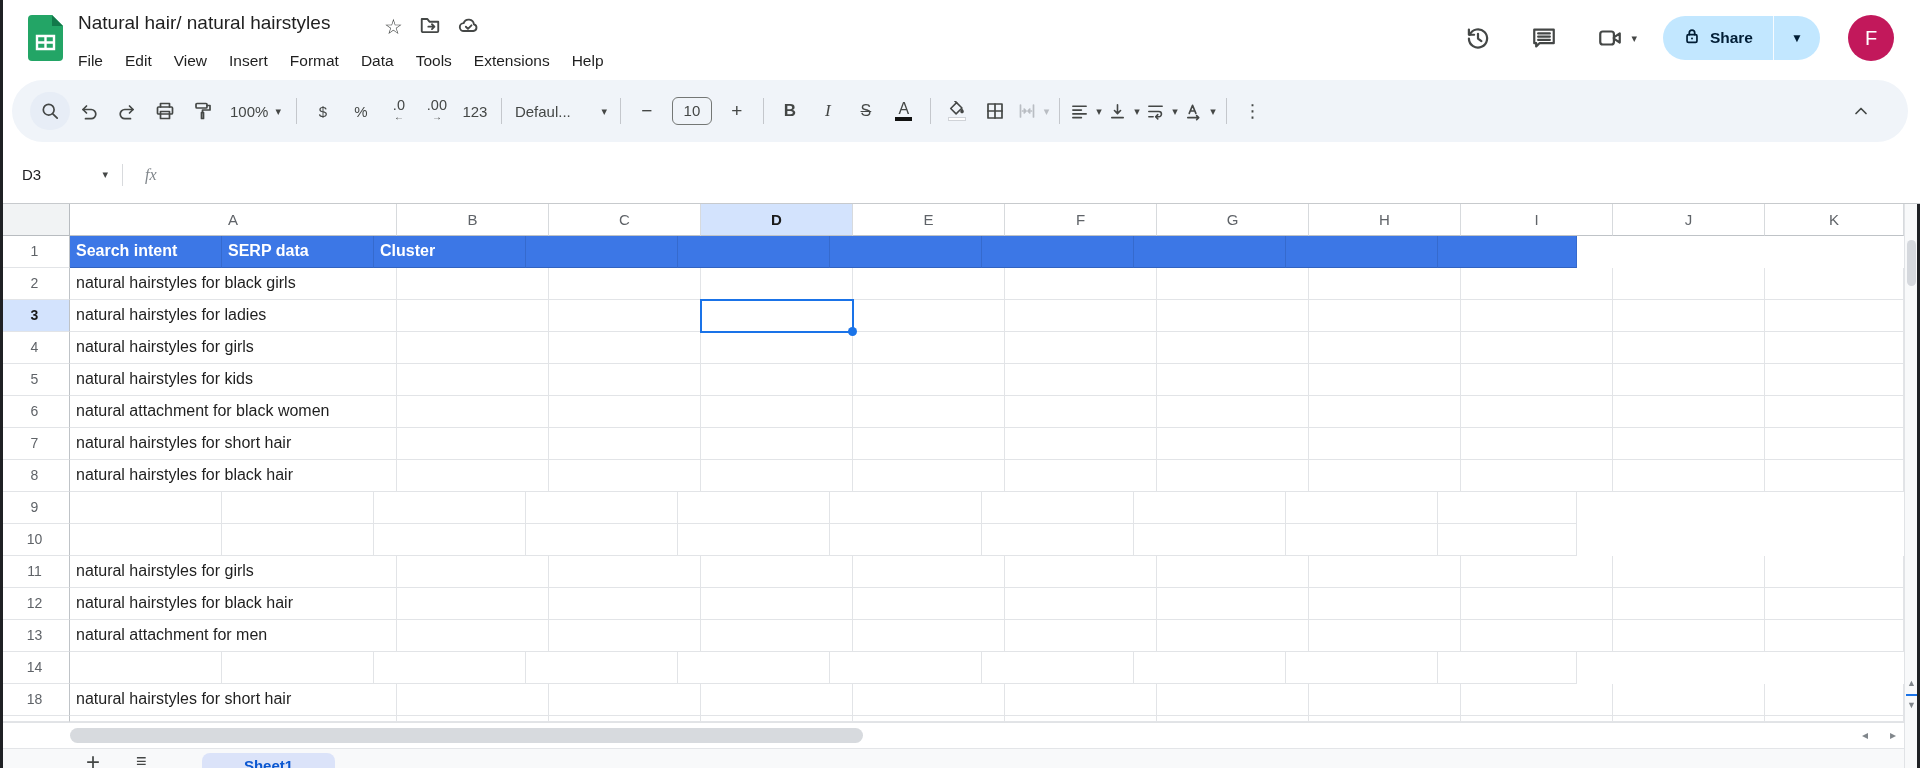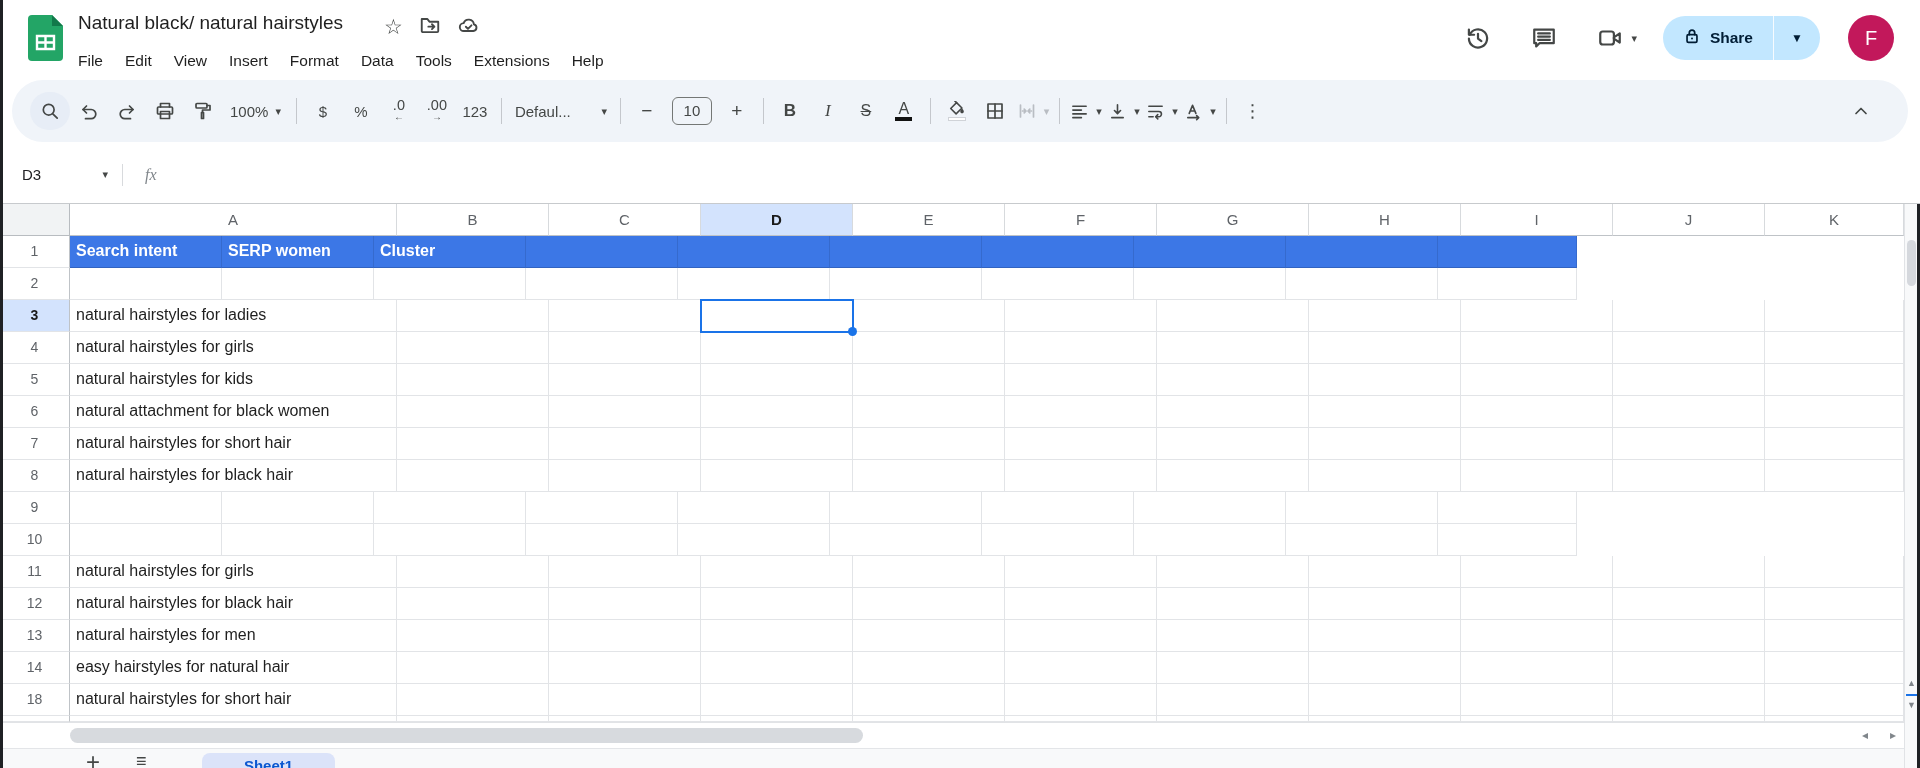--- a/index.html
+++ b/index.html
@@ -115,21 +115,21 @@
 <div class="edge r"></div>
 
 <div class="topbar">
   <span class="logo">
     <svg width="35" height="46" viewBox="0 0 35 46">
       <path d="M4 0h20l11 11v31a4 4 0 0 1-4 4H4a4 4 0 0 1-4-4V4a4 4 0 0 1 4-4z" fill="#23a566"></path>
       <path d="M24 0l11 11H24z" fill="#12794a"></path>
       <path d="M9 21h17v13H9z M9 27.5h17 M17.5 21v13" stroke="#fff" stroke-width="2.4" fill="none"></path>
     </svg>
   </span>
-  <div class="doc-title">Natural black/ natural hairstyles</div>
+  <div class="doc-title">Natural hair/ natural hairstyles</div>
   <div class="title-icons">
     <span class="star-glyph">☆</span>
     <span>
       <svg class="ic" width="22" height="22" viewBox="0 0 20 20">
           <path d="M2.5 4.5h5l2 2.5h8v8.5a1 1 0 0 1-1 1h-13a1 1 0 0 1-1-1z"></path>
           <path d="M8.5 11.5h5.5M11.8 9.3l2.2 2.2-2.2 2.2"></path>
         </svg>
     </span>
     <span>
       <svg class="ic" width="23" height="22" viewBox="0 0 20 20">
@@ -341,32 +341,33 @@
       <div class="colhead" style="width: 152px;">F</div>
       <div class="colhead" style="width: 152px;">G</div>
       <div class="colhead" style="width: 152px;">H</div>
       <div class="colhead" style="width: 152px;">I</div>
       <div class="colhead" style="width: 152px;">J</div>
       <div class="colhead" style="width: 139px;">K</div>
     </div>
     <div class="g-row">
       <div class="rowhead">1</div>
       <div class="cell blue" style="width: 152px;">Search intent</div>
-      <div class="cell blue" style="width: 152px;">SERP women</div>
+      <div class="cell blue" style="width: 152px;">SERP data</div>
       <div class="cell blue" style="width: 152px;">Cluster</div>
       <div class="cell blue" style="width: 152px;"></div>
       <div class="cell blue" style="width: 152px;"></div>
       <div class="cell blue" style="width: 152px;"></div>
       <div class="cell blue" style="width: 152px;"></div>
       <div class="cell blue" style="width: 152px;"></div>
       <div class="cell blue" style="width: 152px;"></div>
       <div class="cell blue" style="width: 139px;"></div>
     </div>
     <div class="g-row">
       <div class="rowhead">2</div>
+      <div class="cell" style="width: 327px;">natural hairstyles for black girls</div>
       <div class="cell" style="width: 152px;"></div>
       <div class="cell" style="width: 152px;"></div>
       <div class="cell" style="width: 152px;"></div>
       <div class="cell" style="width: 152px;"></div>
       <div class="cell" style="width: 152px;"></div>
       <div class="cell" style="width: 152px;"></div>
       <div class="cell" style="width: 152px;"></div>
       <div class="cell" style="width: 152px;"></div>
       <div class="cell" style="width: 152px;"></div>
       <div class="cell" style="width: 139px;"></div>
@@ -504,35 +505,34 @@
       <div class="cell" style="width: 152px;"></div>
       <div class="cell" style="width: 152px;"></div>
       <div class="cell" style="width: 152px;"></div>
       <div class="cell" style="width: 152px;"></div>
       <div class="cell" style="width: 152px;"></div>
       <div class="cell" style="width: 152px;"></div>
       <div class="cell" style="width: 139px;"></div>
     </div>
     <div class="g-row">
       <div class="rowhead">13</div>
-      <div class="cell" style="width: 327px;">natural hairstyles for men</div>
+      <div class="cell" style="width: 327px;">natural attachment for men</div>
       <div class="cell" style="width: 152px;"></div>
       <div class="cell" style="width: 152px;"></div>
       <div class="cell" style="width: 152px;"></div>
       <div class="cell" style="width: 152px;"></div>
       <div class="cell" style="width: 152px;"></div>
       <div class="cell" style="width: 152px;"></div>
       <div class="cell" style="width: 152px;"></div>
       <div class="cell" style="width: 152px;"></div>
       <div class="cell" style="width: 152px;"></div>
       <div class="cell" style="width: 139px;"></div>
     </div>
     <div class="g-row">
       <div class="rowhead">14</div>
-      <div class="cell" style="width: 327px;">easy hairstyles for natural hair</div>
       <div class="cell" style="width: 152px;"></div>
       <div class="cell" style="width: 152px;"></div>
       <div class="cell" style="width: 152px;"></div>
       <div class="cell" style="width: 152px;"></div>
       <div class="cell" style="width: 152px;"></div>
       <div class="cell" style="width: 152px;"></div>
       <div class="cell" style="width: 152px;"></div>
       <div class="cell" style="width: 152px;"></div>
       <div class="cell" style="width: 152px;"></div>
       <div class="cell" style="width: 139px;"></div>

